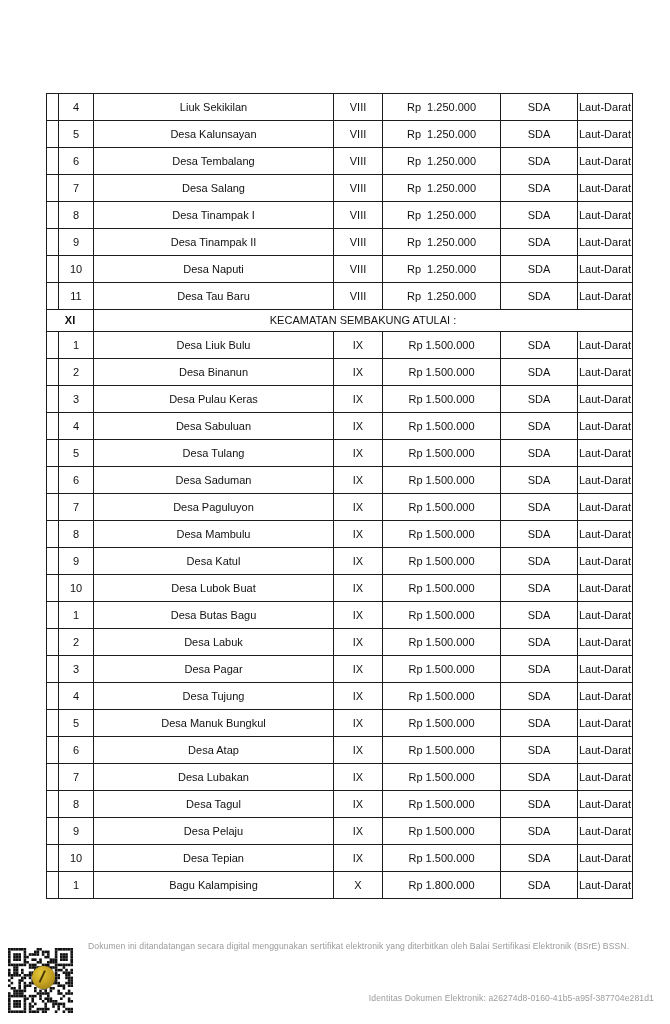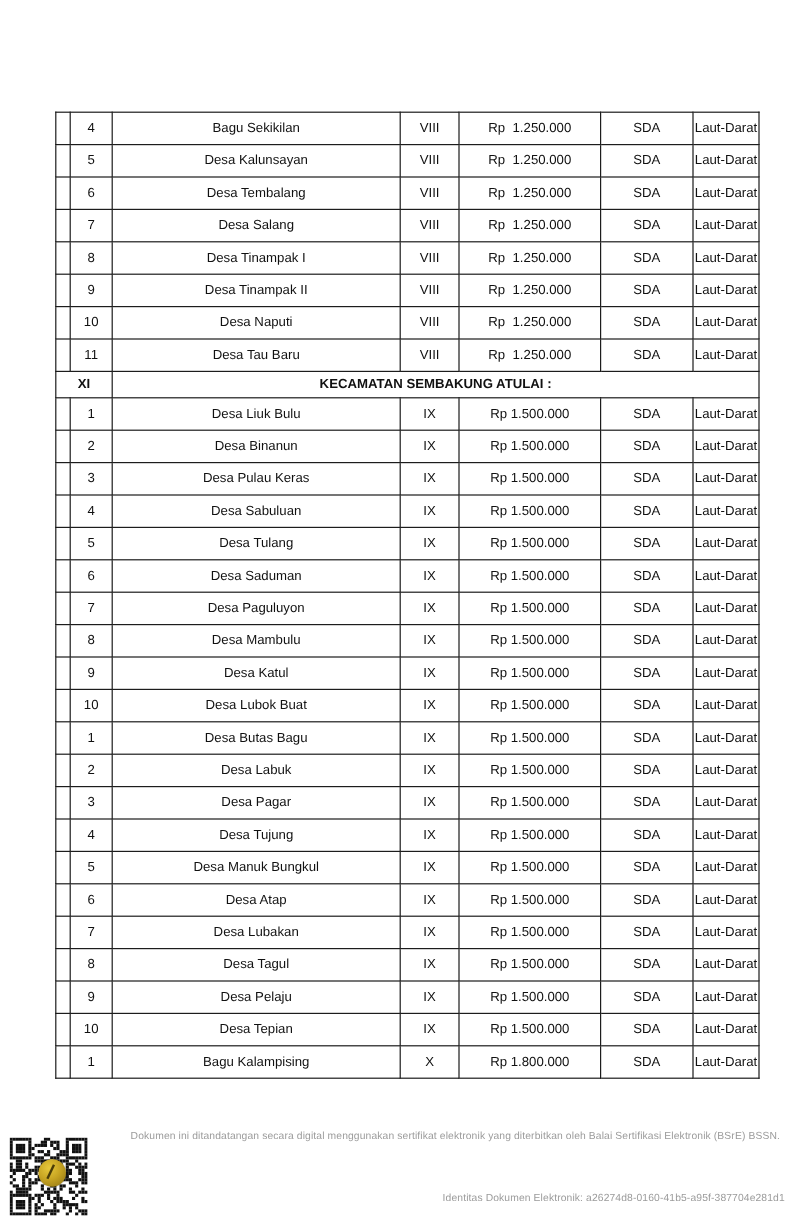--- a/index.html
+++ b/index.html
@@ -25,30 +25,30 @@
     padding:0;
     line-height:1.15;
     overflow:hidden;
   }
   tr.data-row{height:27px;}
   tr.section-row{height:22px;}
   tr.thick-top td{border-top:2.5px solid #1c1c1c;}
   td.name-cell{text-align:left;padding-left:12px;}
   td.amount-cell{white-space:pre;}
   td.section-label{font-weight:bold;}
-  td.section-title{font-weight:bold;}
+  td.section-title{font-weight:normal;}
   td.section-title.align-left{text-align:left;padding-left:12px;}
   td.section-title.align-center{text-align:center;}
   td.area-cell{padding:0 3px;}
   .footer-line{
     position:absolute;
     font-size:8.6px;
     letter-spacing:0.1px;
   }
-  #footer-line1{left:88px;top:941px;width:562px;text-align:right;}
+  #footer-line1{left:88px;top:941px;width:562px;}
   #footer-line2{right:16px;top:993px;text-align:right;}
   #qr-wrap{
     position:absolute;left:8px;top:948px;width:65px;height:65px;
     background:#ffffff;
   }
   #seal{
     position:absolute;left:32px;top:966px;width:23px;height:23px;
     border-radius:50%;
     background:radial-gradient(circle at 38% 32%, #e6c83c 0%, #c7a422 45%, #8a6f12 100%);
     box-shadow:0 0 1px rgba(0,0,0,.6);
@@ -69,21 +69,21 @@
       <col style="width:240px">
     <col style="width:49px">
       <col style="width:118px">
       <col style="width:77px">
       <col style="width:55px">
   </colgroup>
   <tbody id="table-body">
       <tr class="data-row">
         <td></td>
         <td>4</td>
-        <td class="name-cell">Bagu Sekikilan</td>
+        <td class="name-cell">Liuk Sekikilan</td>
         <td>VIII</td>
         <td class="amount-cell">Rp  1.250.000</td>
         <td>SDA</td>
         <td class="area-cell">Laut-Darat</td>
       </tr>
       <tr class="data-row">
         <td></td>
         <td>5</td>
         <td class="name-cell">Desa Kalunsayan</td>
         <td>VIII</td>

